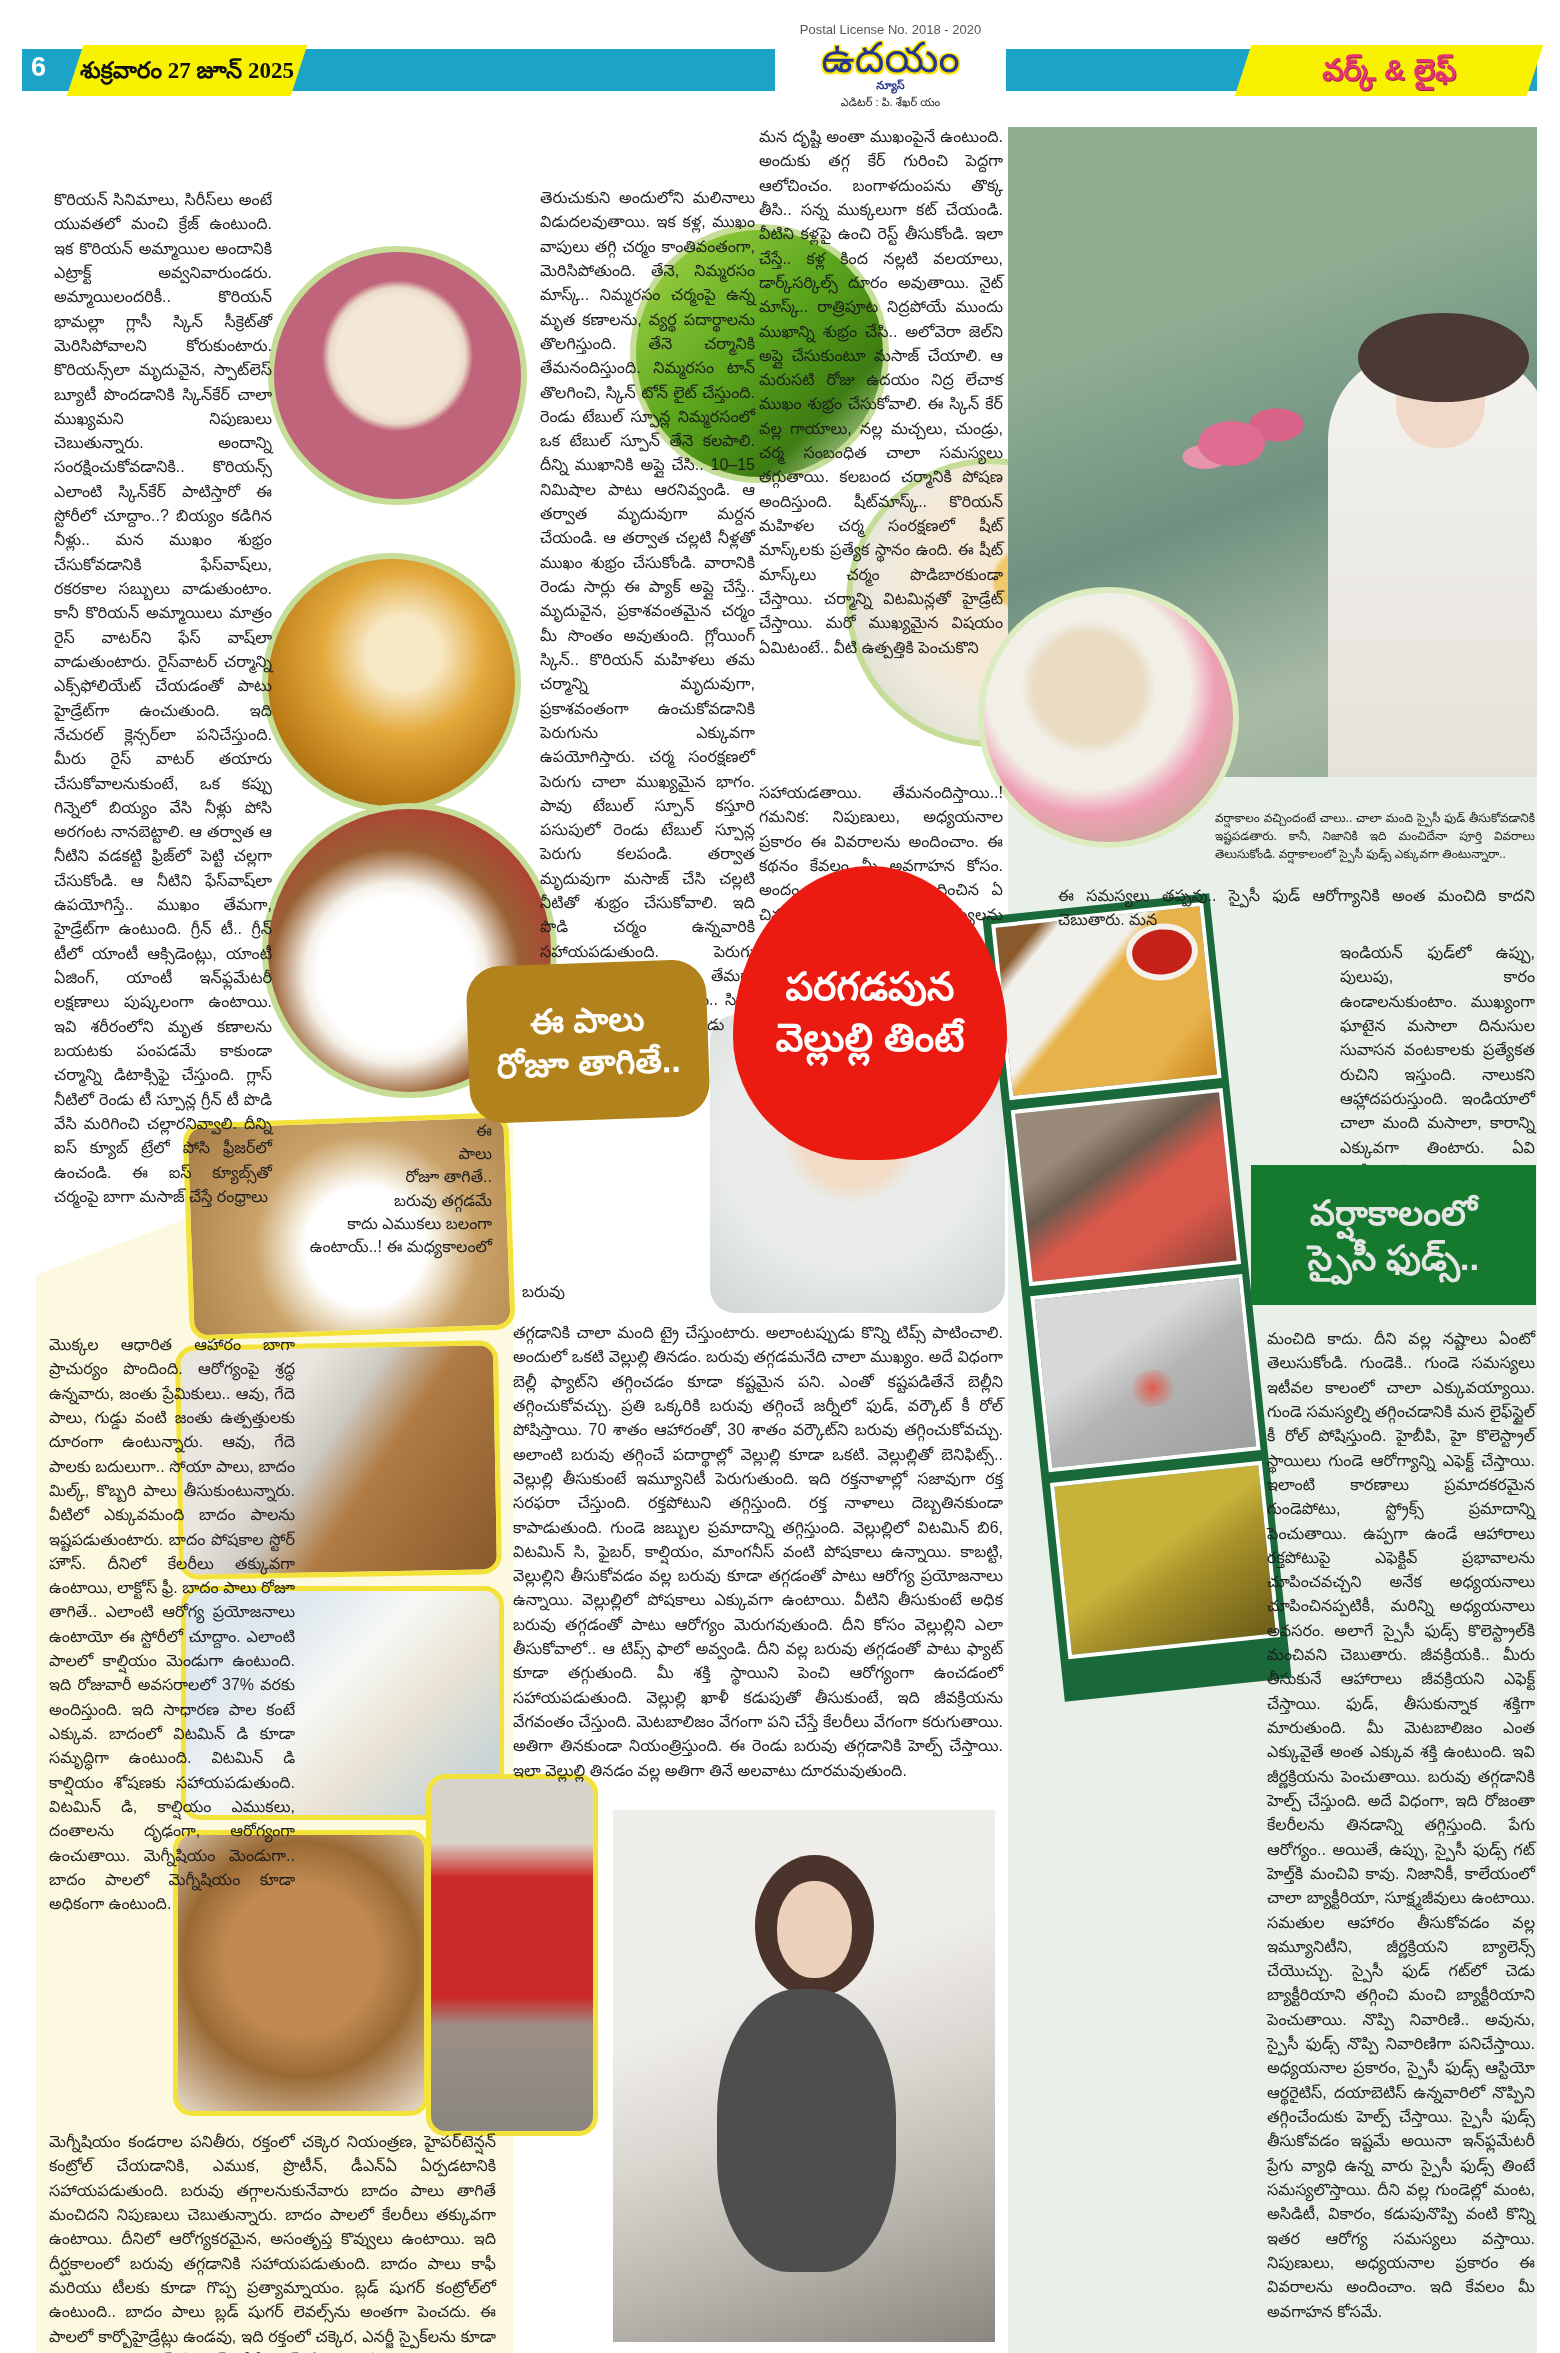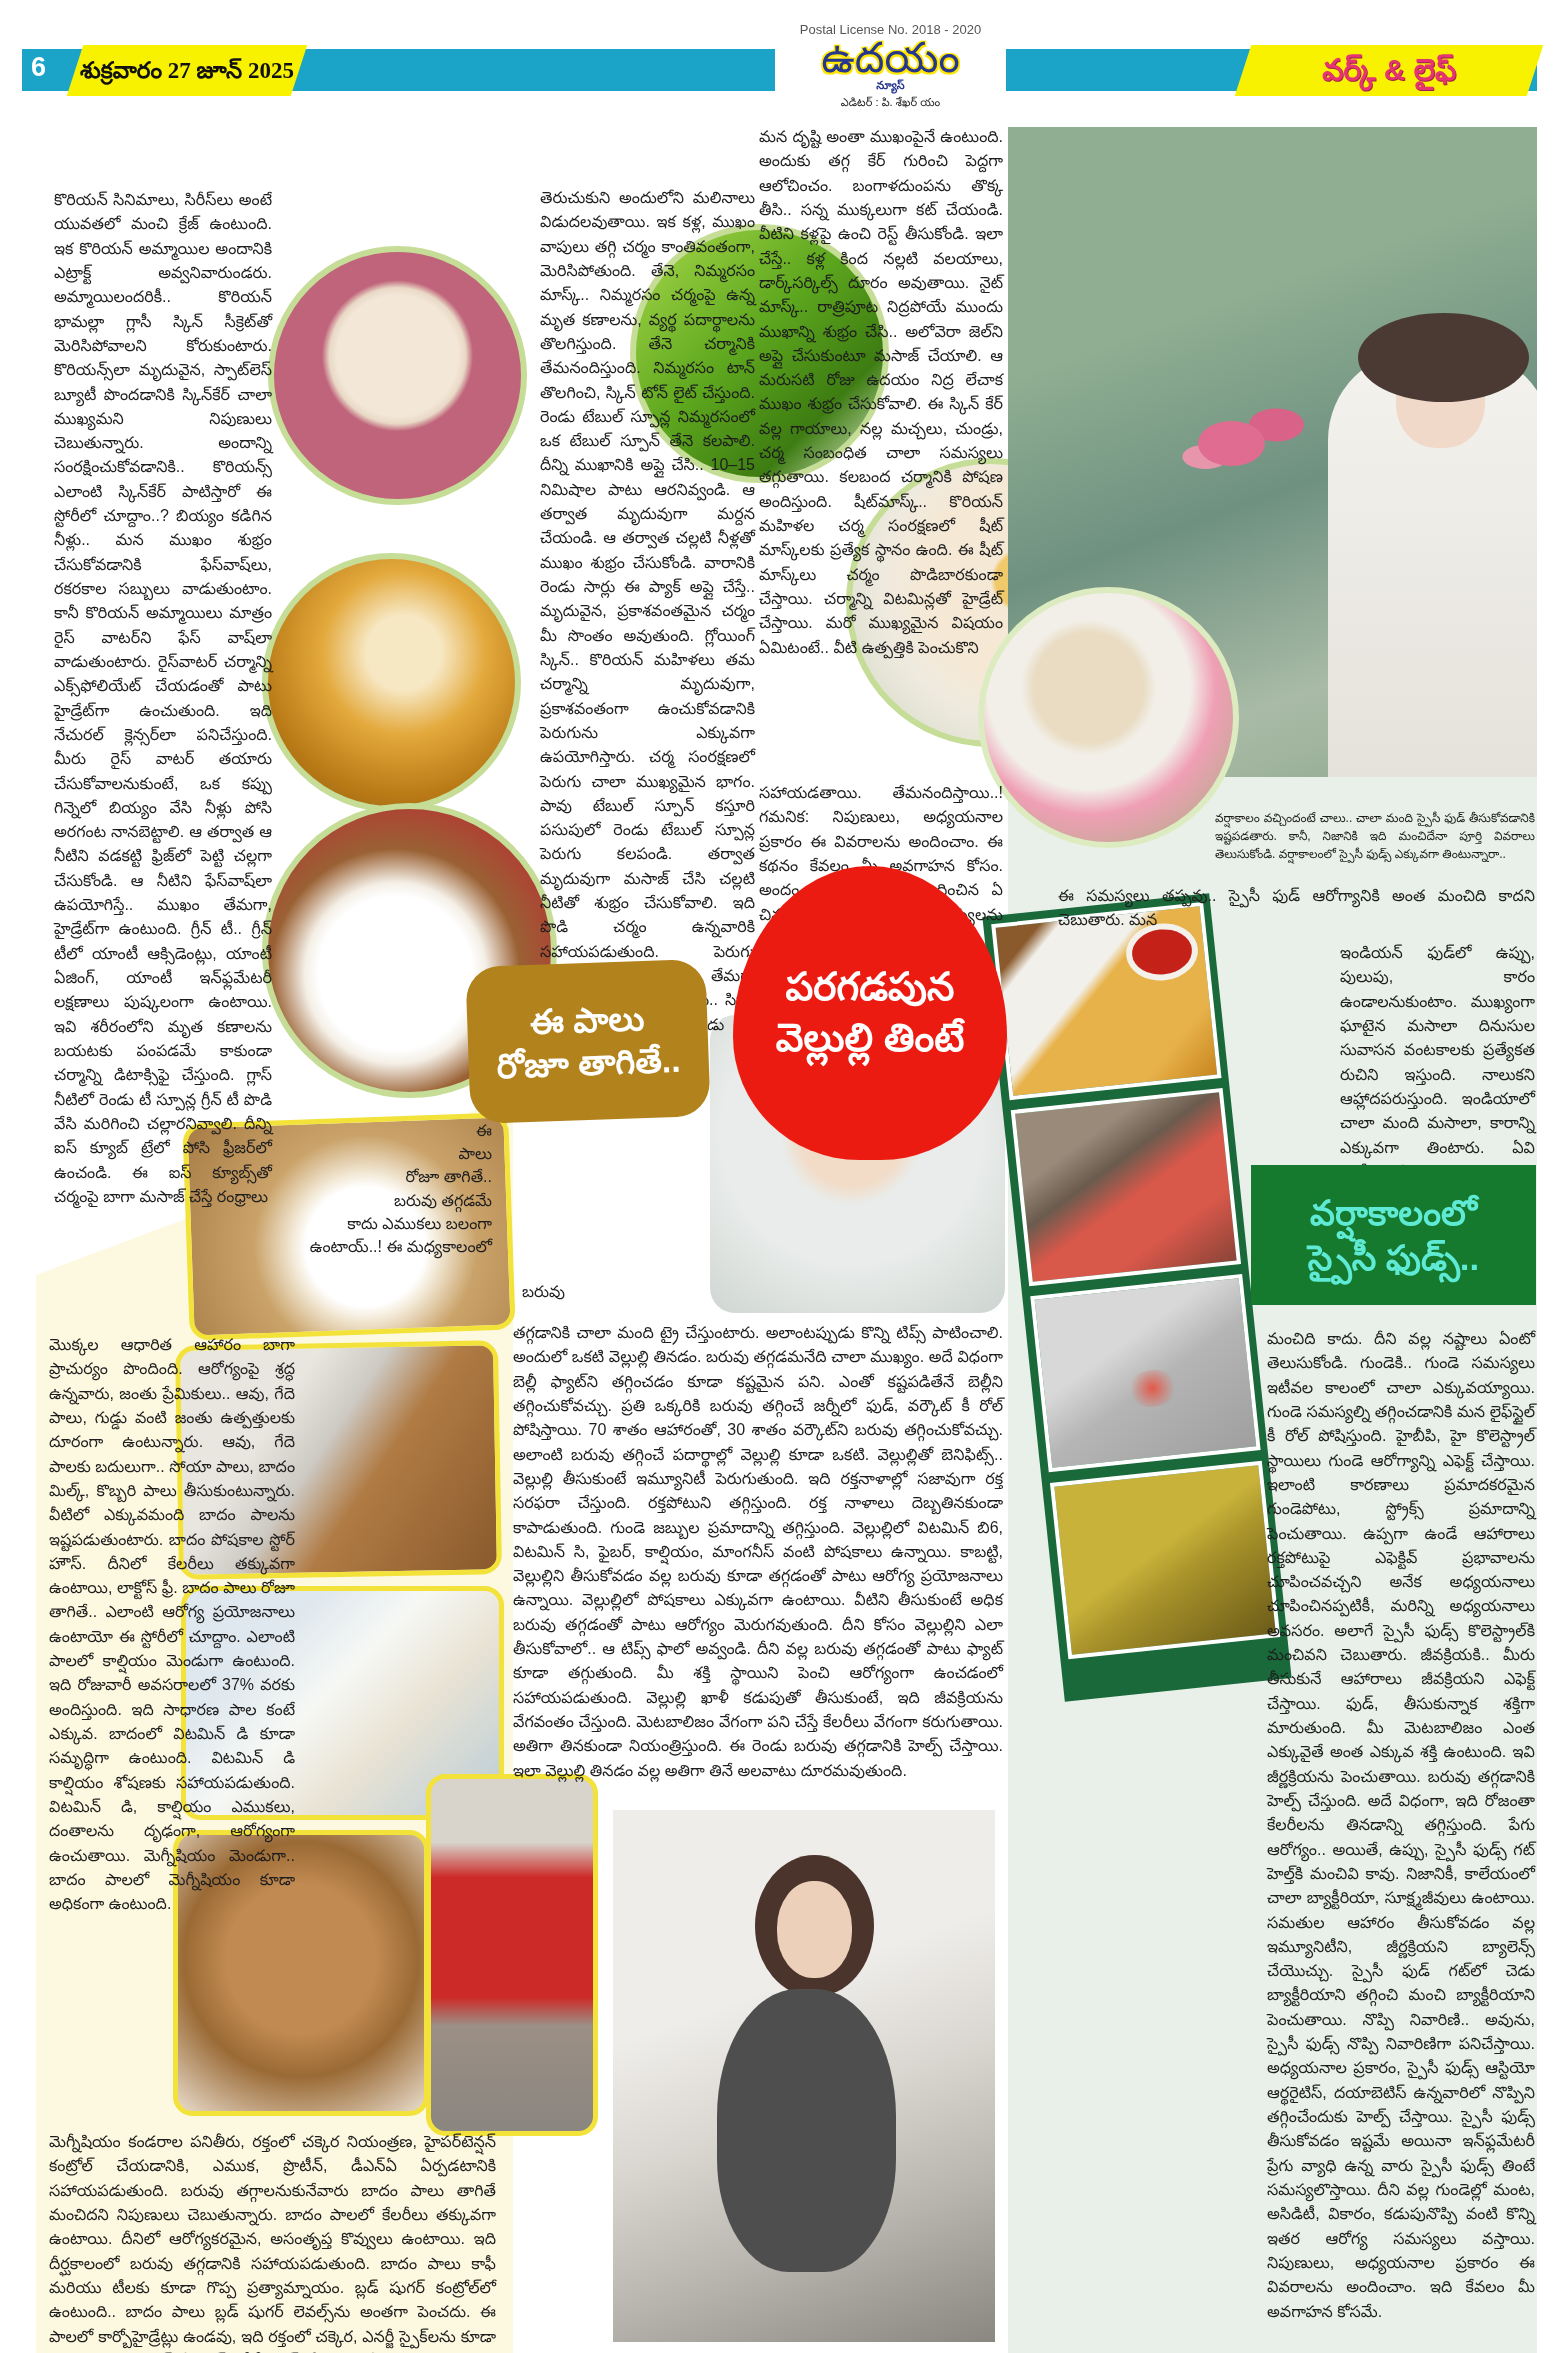--- a/index.html
+++ b/index.html
@@ -28,21 +28,21 @@
   #headline{position:absolute;left:51px;top:109px;width:961px;font-size:42px;font-weight:bold;
       color:#1878b4;line-height:1.1;z-index:5;letter-spacing:-0.7px;}
   
   #milk-badge{position:absolute;left:468px;top:963px;width:240px;height:157px;background:#b2831c;
       border-radius:34px;transform:rotate(-2deg);z-index:6;display:flex;align-items:center;justify-content:center;
       text-align:center;color:#fff;font-size:34px;font-weight:bold;line-height:1.25;white-space:pre-line;}
   #garlic-badge{position:absolute;left:733px;top:866px;width:274px;height:294px;background:#ec1b12;
       border-radius:50% 50% 46% 46% / 58% 58% 42% 42%;z-index:6;display:flex;align-items:center;justify-content:center;
       text-align:center;color:#fff;font-size:39px;font-weight:bold;line-height:1.3;white-space:pre-line;padding:0 7.5px;box-sizing:border-box;}
   #spicy-head{position:absolute;left:1251px;top:1165px;width:285px;height:140px;background:#157a2e;z-index:6;
-      display:flex;align-items:center;justify-content:center;text-align:center;color:#5eead4;font-size:35px;
+      display:flex;align-items:center;justify-content:center;text-align:center;color:#e5e5e5;font-size:35px;
       font-weight:bold;line-height:1.3;white-space:pre-line;}
   
   #cream-panel{position:absolute;left:36px;top:1096px;width:477px;height:1258px;background:#fdf9e0;z-index:1;
       clip-path:polygon(0 179px,100% 0,100% 100%,0 100%);}
   #mint-panel{position:absolute;left:1008px;top:777px;width:529px;height:1577px;background:#e9f0e9;z-index:0;}
   #strip{position:absolute;left:1023px;top:903px;width:228px;height:789px;background:#19693a;z-index:3;
       transform:rotate(-6deg);padding:7.5px;box-sizing:border-box;}
   #strip .ph{width:100%;height:177px;margin-bottom:10.4px;border:4.5px solid #fff;box-sizing:border-box;overflow:hidden;}
   .prebr{white-space:pre-line;}
 </style>

